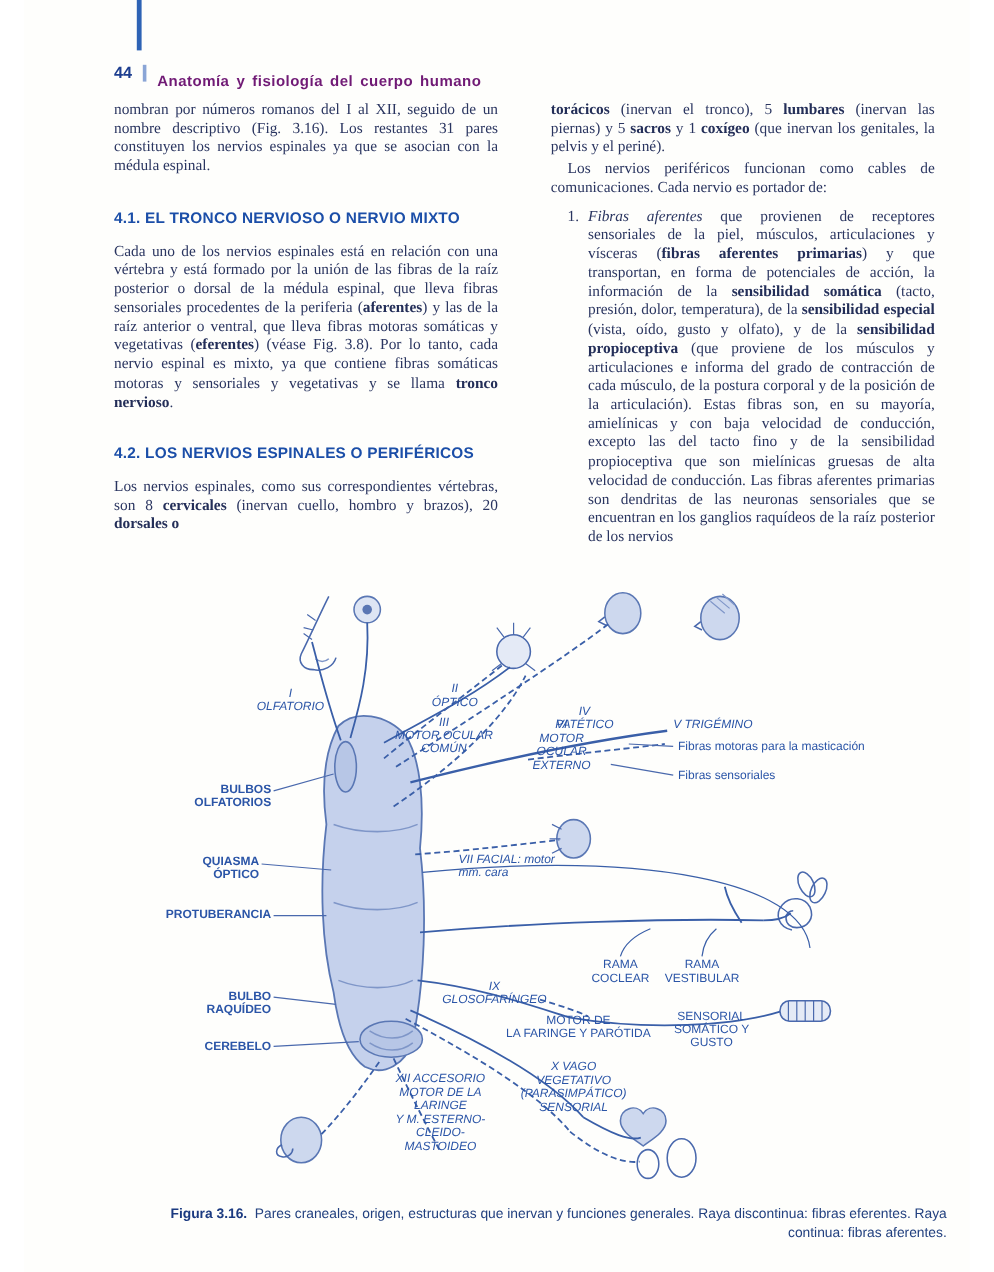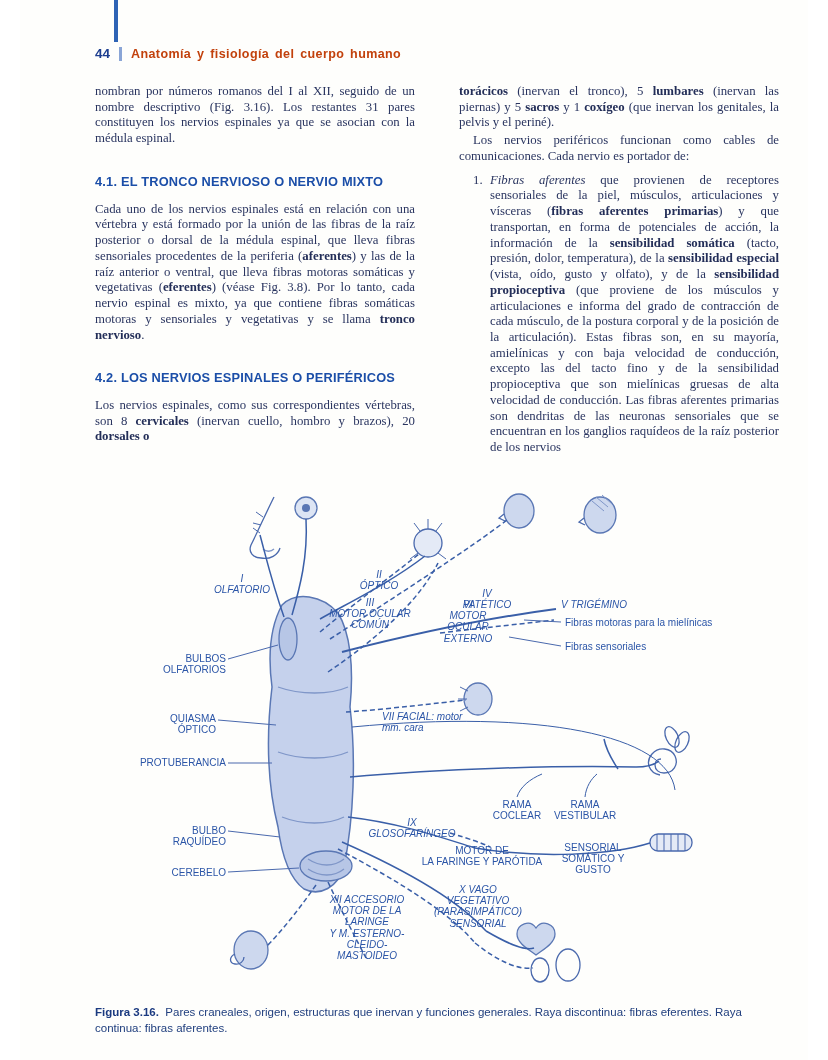--- a/index.html
+++ b/index.html
@@ -7,45 +7,45 @@
     position:relative; width:788px; height:1060px; margin:0 auto;
     background:#fefefc; overflow:hidden;
     font-family:"Liberation Serif", serif;
     color:#2a3560;
   }
   .top-tick { position:absolute; left:94px; top:0; width:4px; height:42px; }
   .header { position:absolute; left:75px; top:46px; display:flex; align-items:center; gap:9px;
             font-family:"Liberation Sans", sans-serif; }
   .page-num { font-weight:bold; font-size:13.5px; color:#1d3e8f; }
   .header-bar { width:3px; height:14px; background:#8aa5d6; }
-  .header-title { font-weight:bold; font-size:12.5px; letter-spacing:0.4px; word-spacing:2px; color:#c2410c; }
+  .header-title { font-weight:bold; font-size:12.5px; letter-spacing:0.4px; word-spacing:2px; color:#701a75;margin-top:15px; }
 
   .columns { position:absolute; left:75px; top:84px; width:684px; display:flex; gap:44px; }
   .col { width:327px; font-size:12.8px; line-height:1.23; text-align:justify; }
   .col p { margin:0; }
   h3.sec { font-family:"Liberation Sans", sans-serif; font-size:12.8px; letter-spacing:0.2px;
            color:#1b4ea8; margin:27px 0 12px 0; }
   .after-head { margin-top:0; }
   .indent { text-indent:14px; margin-top:2px !important; }
   .list-item { display:flex; margin-top:8px; margin-left:14px; }
   .list-item .num { width:17px; flex:none; }
   .list-item .item-body { flex:1; margin:0; text-align:justify; }
   b { color:#232e58; }
 
   .figure-area { position:absolute; left:0; top:487px; width:828px; height:515px; }
   .figure-area svg { position:absolute; left:0; top:0; }
   .flabel { position:absolute; font-family:"Liberation Sans", sans-serif; font-size:10px;
             line-height:1.12; color:#2b55a7; white-space:pre-line; z-index:2; }
   .flabel.c { transform:translateX(-50%); text-align:center; }
-  .flabel.r { text-align:right; }
+  .flabel.r { text-align:right;font-weight:bold; }
   .flabel.it { font-style:italic; }
 
   .caption { position:absolute; left:75px; top:1005px; width:694px;
              font-family:"Liberation Sans", sans-serif; font-size:11.5px; line-height:1.35;
-             color:#22407f; text-align:left; }
+             color:#22407f; text-align:right; }
   .caption b { color:#1b3a80; }
 </style>
 </head>
 <body>
 
 <div class="page">
 
   <div class="top-tick" style="background:#2e63b5;"></div>
 
   <div class="header">
@@ -164,21 +164,21 @@
     <div class="flabel it c" style="left:350px; top:110px;">III
 MOTOR OCULAR
 COMÚN</div>
     <div class="flabel it c" style="left:448px; top:112px;">VI
 MOTOR
 OCULAR
 EXTERNO</div>
     <div class="flabel it c" style="left:467px; top:101px;">IV
 PATÉTICO</div>
     <div class="flabel it" style="left:541px; top:112px;">V TRIGÉMINO</div>
-    <div class="flabel" style="left:545px; top:130px;">Fibras motoras para la mielínicas</div>
+    <div class="flabel" style="left:545px; top:130px;">Fibras motoras para la masticación</div>
     <div class="flabel" style="left:545px; top:154px;">Fibras sensoriales</div>
     <div class="flabel r" style="left:110px; width:96px; top:166px;">BULBOS
 OLFATORIOS</div>
     <div class="flabel r" style="left:100px; width:96px; top:226px;">QUIASMA
 ÓPTICO</div>
     <div class="flabel r" style="left:90px;  width:116px; top:270px;">PROTUBERANCIA</div>
     <div class="flabel it" style="left:362px; top:224px;">VII FACIAL: motor
 mm. cara</div>
     <div class="flabel c" style="left:497px; top:312px;">RAMA
 COCLEAR</div>

